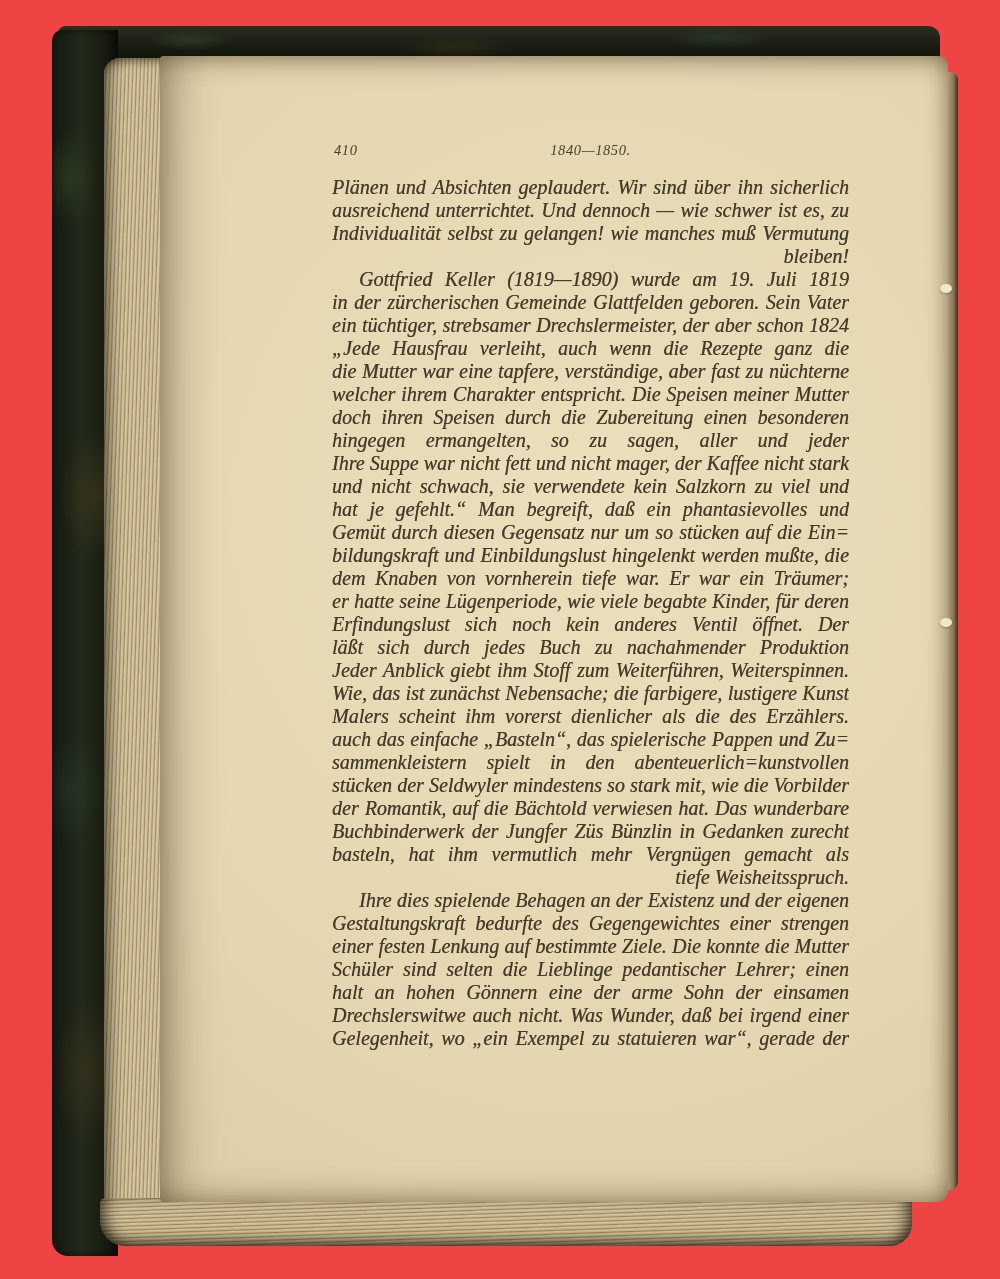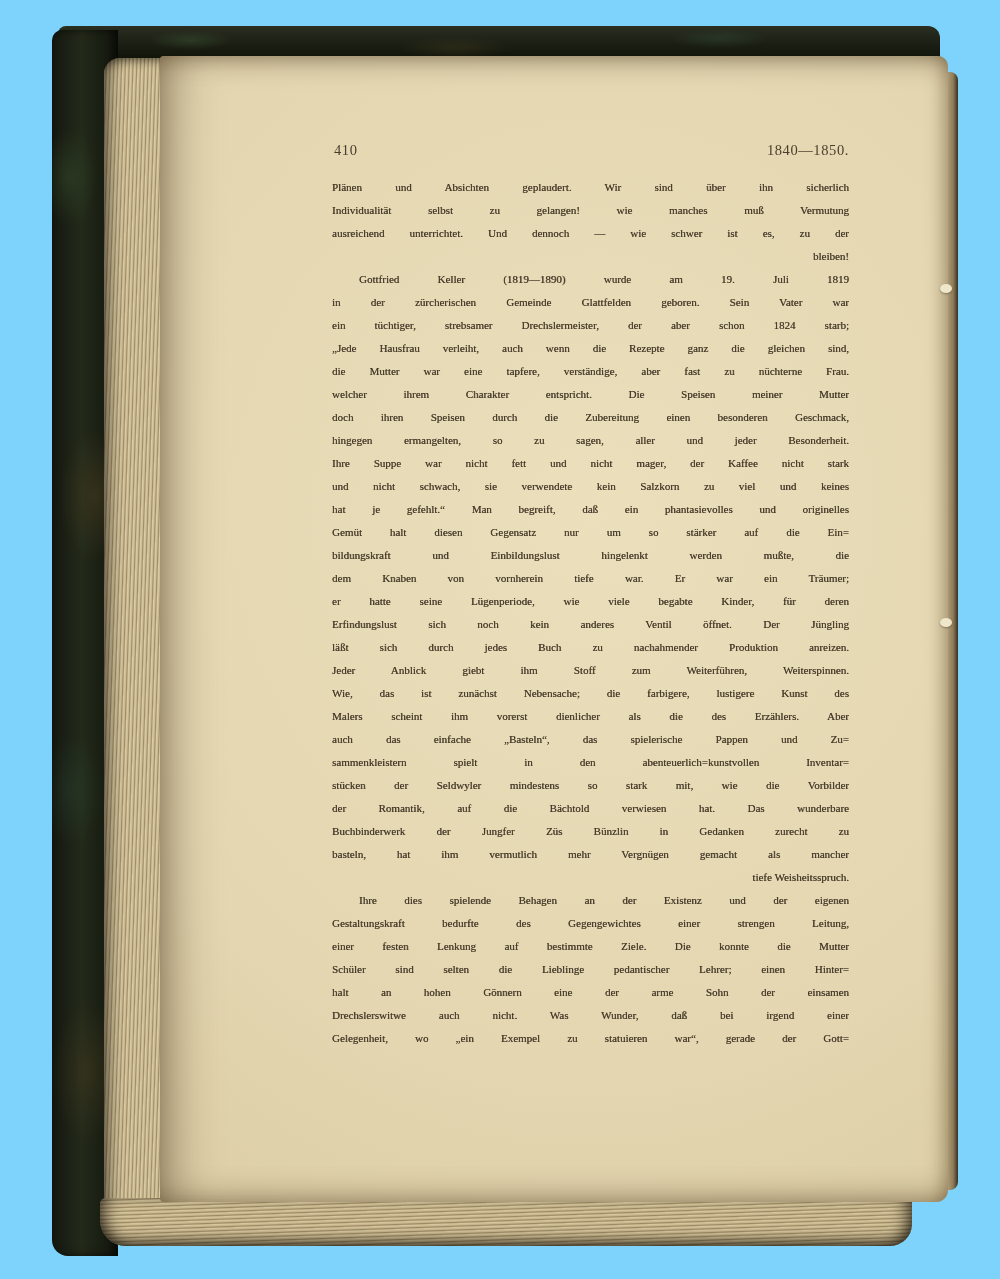--- a/index.html
+++ b/index.html
@@ -5,22 +5,23 @@
   html, body {
     margin: 0;
     padding: 0;
     background: #070605;
     font-family: "Liberation Serif", "DejaVu Serif", serif;
   }
   .scene {
     position: relative;
     width: 1000px;
     height: 1279px;
-    background: #7dd3fc;
+    background: #ef4444;
     overflow: hidden;
+    font-style: italic;
   }
   
   .cover-top {
     position: absolute;
     left: 58px; top: 26px;
     width: 882px; height: 36px;
     border-radius: 8px 12px 0 0;
     background:
       radial-gradient(60px 14px at 15% 40%, rgba(70,100,60,0.35), transparent 70%),
       radial-gradient(80px 16px at 45% 60%, rgba(90,80,40,0.25), transparent 70%),
@@ -114,30 +115,30 @@
     letter-spacing: 0.6px;
   }
   .page-num {
     position: absolute;
     left: 2px; top: 0;
   }
   .running-head {
     position: absolute;
     left: 0; top: 0;
     width: 100%;
-    text-align: right;
+    text-align: center;
   }
 
   
   .text-block {
     position: absolute;
     left: 172px; top: 120px;
     width: 517px;
     color: #453929;
-    font-size: 11px;
+    font-size: 20px;
     text-shadow: 0.3px 0 0 rgba(69,57,41,0.75);
   }
   .paragraph { margin: 0; }
   .text-line {
     line-height: 23px;
     height: 23px;
     overflow: hidden;
     text-align: right;
   }
   .text-line.just {
@@ -160,37 +161,37 @@
   <div class="next-page-edge"></div>
 
   <div class="page">
     <div class="page-header">
       <span class="page-num">410</span>
       <span class="running-head">1840—1850.</span>
     </div>
     <div class="text-block" id="text-block">
         <div class="paragraph">
           <div class="text-line just">Plänen und Absichten geplaudert. Wir sind über ihn sicherlich</div>
+          <div class="text-line just">ausreichend unterrichtet. Und dennoch — wie schwer ist es, zu der</div>
           <div class="text-line just">Individualität selbst zu gelangen! wie manches muß Vermutung</div>
-          <div class="text-line just">ausreichend unterrichtet. Und dennoch — wie schwer ist es, zu der</div>
           <div class="text-line">bleiben!</div>
         </div>
         <div class="paragraph">
           <div class="text-line just indent">Gottfried Keller (1819—1890) wurde am 19. Juli 1819</div>
           <div class="text-line just">in der zürcherischen Gemeinde Glattfelden geboren. Sein Vater war</div>
           <div class="text-line just">ein tüchtiger, strebsamer Drechslermeister, der aber schon 1824 starb;</div>
           <div class="text-line just">„Jede Hausfrau verleiht, auch wenn die Rezepte ganz die gleichen sind,</div>
           <div class="text-line just">die Mutter war eine tapfere, verständige, aber fast zu nüchterne Frau.</div>
           <div class="text-line just">welcher ihrem Charakter entspricht.  Die Speisen meiner Mutter</div>
           <div class="text-line just">doch ihren Speisen durch die Zubereitung einen besonderen Geschmack,</div>
           <div class="text-line just">hingegen ermangelten, so zu sagen, aller und jeder Besonderheit.</div>
           <div class="text-line just">Ihre Suppe war nicht fett und nicht mager, der Kaffee nicht stark</div>
           <div class="text-line just">und nicht schwach, sie verwendete kein Salzkorn zu viel und keines</div>
           <div class="text-line just">hat je gefehlt.“ Man begreift, daß ein phantasievolles und originelles</div>
-          <div class="text-line just">Gemüt halt diesen Gegensatz nur um so stärker auf die Ein=</div>
+          <div class="text-line just">Gemüt durch diesen Gegensatz nur um so stücken auf die Ein=</div>
           <div class="text-line just">bildungskraft und Einbildungslust hingelenkt werden mußte, die</div>
           <div class="text-line just">dem Knaben von vornherein tiefe war.  Er war ein Träumer;</div>
           <div class="text-line just">er hatte seine Lügenperiode, wie viele begabte Kinder, für deren</div>
           <div class="text-line just">Erfindungslust sich noch kein anderes Ventil öffnet.  Der Jüngling</div>
           <div class="text-line just">läßt sich durch jedes Buch zu nachahmender Produktion anreizen.</div>
           <div class="text-line just">Jeder Anblick giebt ihm Stoff zum Weiterführen, Weiterspinnen.</div>
           <div class="text-line just">Wie, das ist zunächst Nebensache; die farbigere, lustigere Kunst des</div>
           <div class="text-line just">Malers scheint ihm vorerst dienlicher als die des Erzählers.  Aber</div>
           <div class="text-line just">auch das einfache „Basteln“, das spielerische Pappen und Zu=</div>
           <div class="text-line just">sammenkleistern spielt in den abenteuerlich=kunstvollen Inventar=</div>

